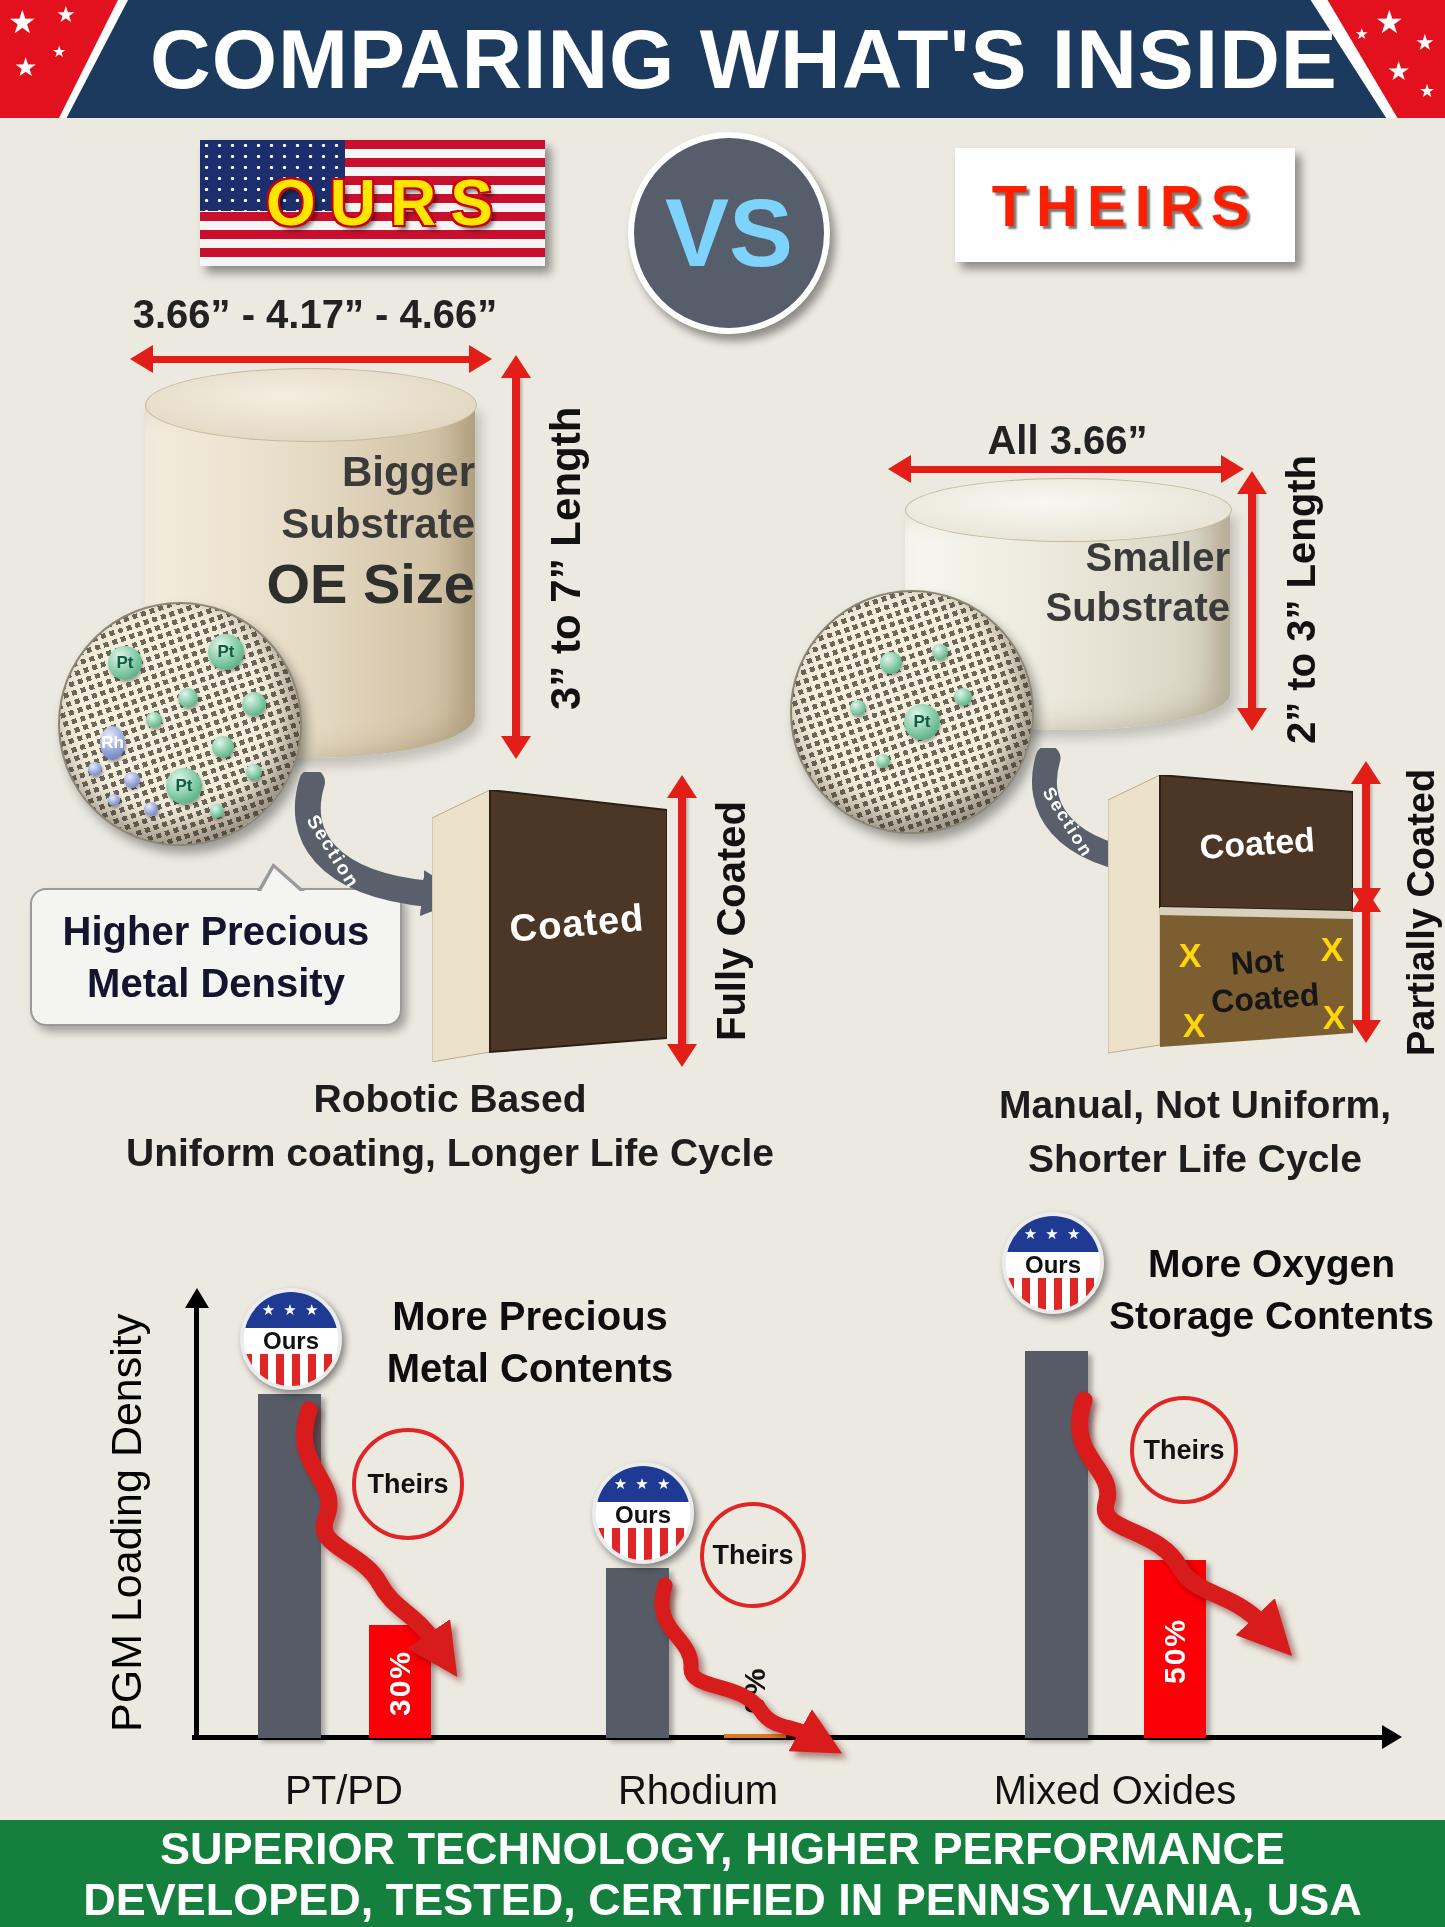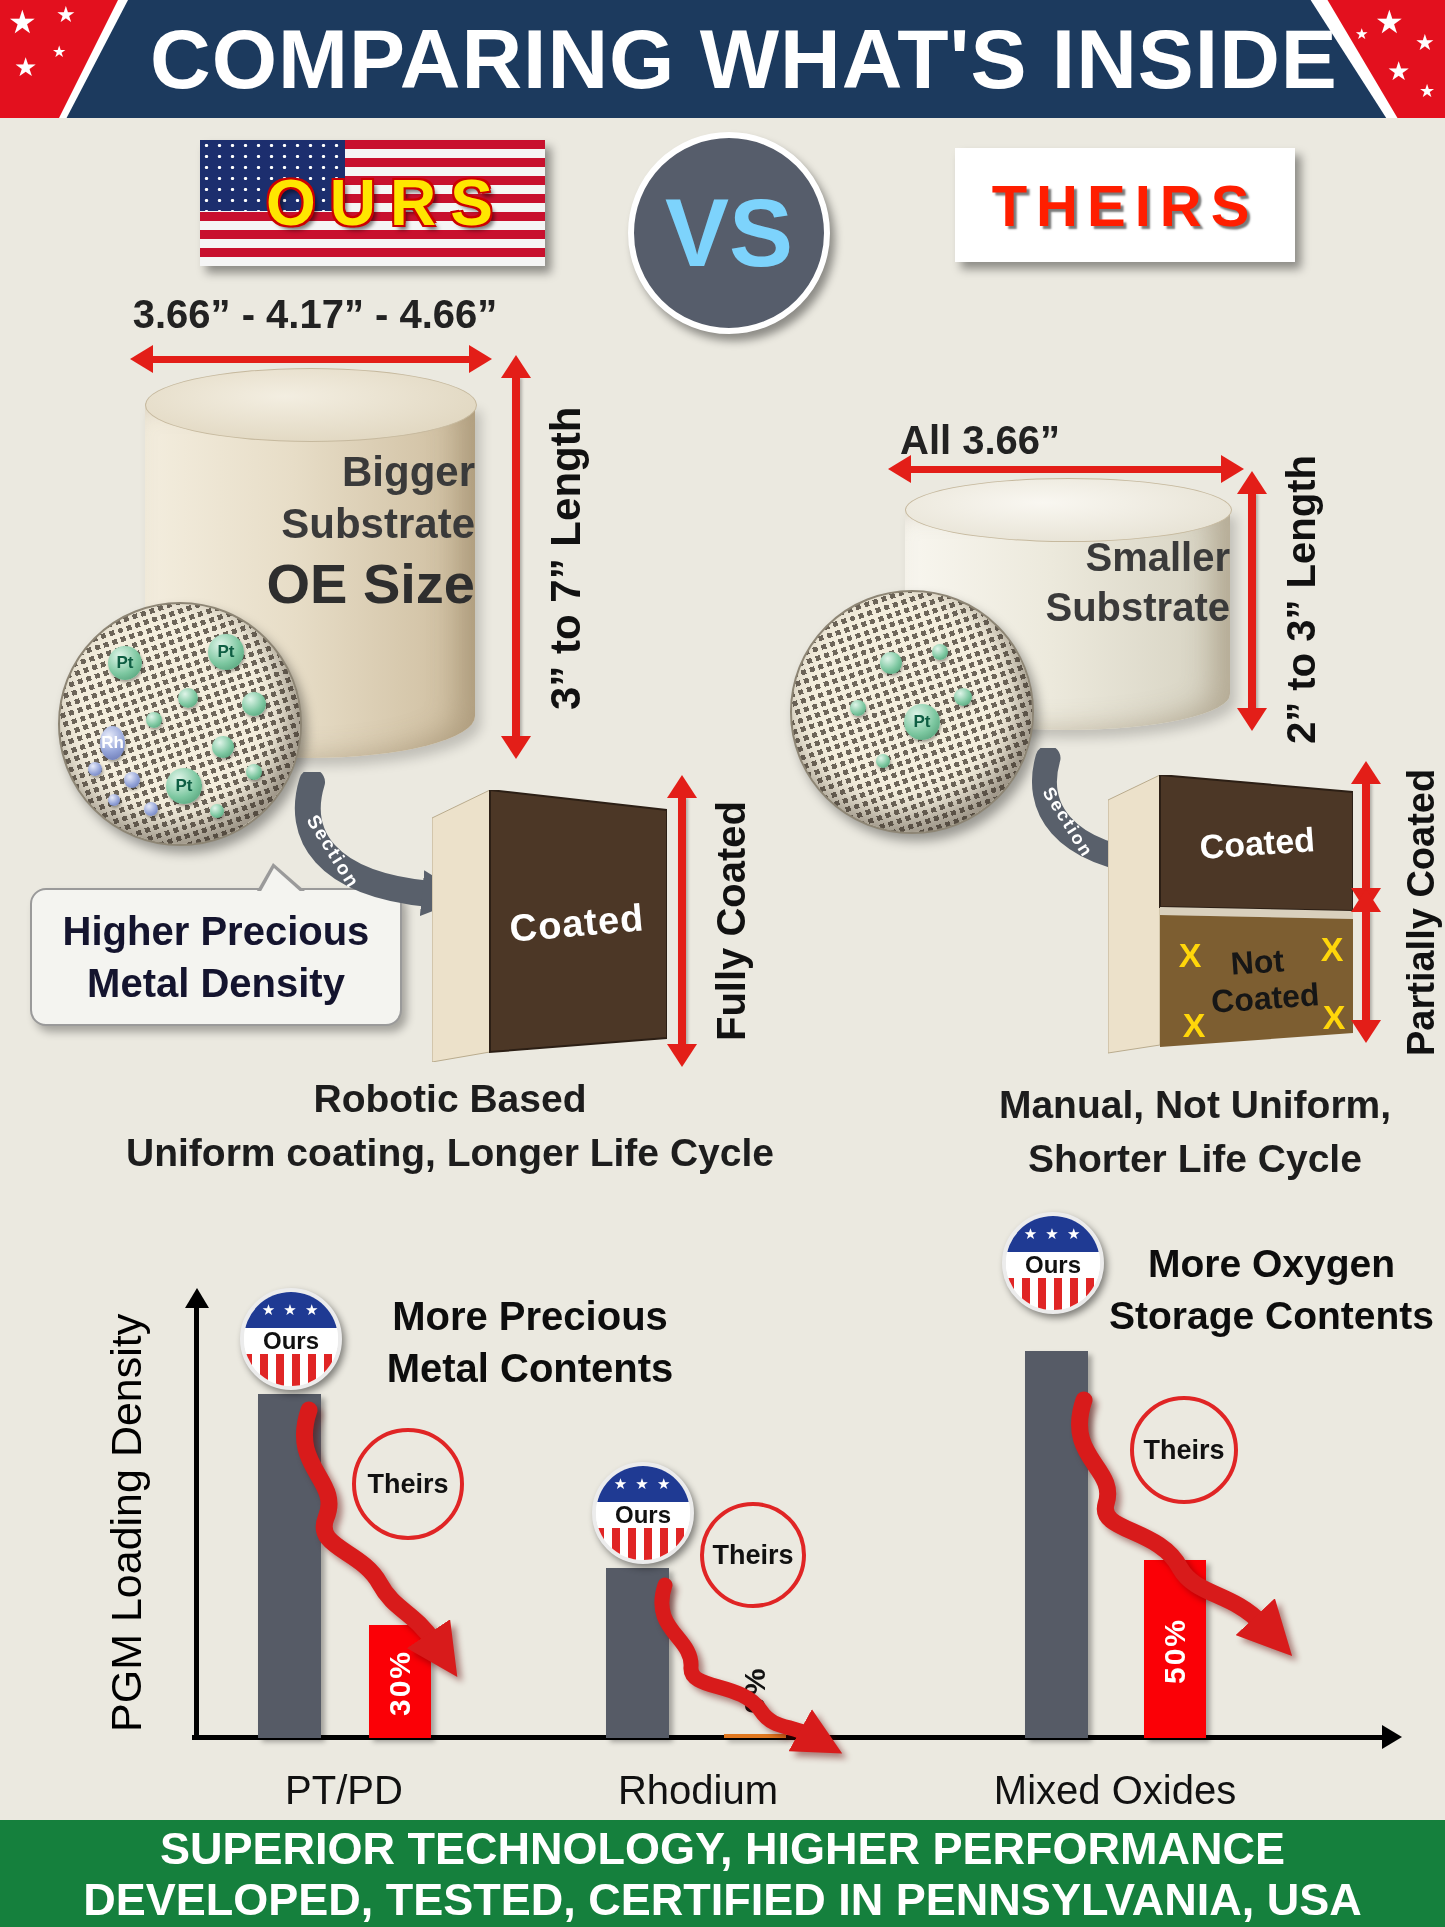--- a/index.html
+++ b/index.html
@@ -166,21 +166,21 @@
     <text x="146" y="146" transform="rotate(-5 146 146)" text-anchor="middle" fill="#fff" font-size="38" font-weight="bold" letter-spacing="1">Coated</text>
   </svg>
   <div class="abs varrow" style="left:678px;top:796px;height:250px;"></div>
   <div class="abs vtext" style="left:706px;top:788px;height:266px;width:50px;font-size:40px;color:#111;">Fully Coated</div>
 
   <div class="abs caption" style="left:105px;top:1072px;width:690px;">
     <div>Robotic  Based</div>
     <div>Uniform coating, Longer Life Cycle</div>
   </div>
 
-  <div class="abs" style="left:900px;top:418px;width:335px;text-align:left;font-size:40px;font-weight:bold;color:#222;">All 3.66”</div>
+  <div class="abs" style="left:900px;top:418px;width:335px;text-align:center;font-size:40px;font-weight:bold;color:#222;">All 3.66”</div>
   <div class="abs harrow" style="left:910px;top:466px;width:312px;"></div>
 
   <div class="abs" style="left:905px;top:478px;width:325px;height:252px;">
     <div class="cyl-body" style="top:30px;border-radius:0 0 50% 50% / 0 0 36px 36px;
          background:linear-gradient(90deg,#f8f6ef 0%,#ece9dc 45%,#d5d1c0 100%);"></div>
     <div class="cyl-top" style="height:62px;background:radial-gradient(ellipse at 42% 38%,#f9f7f1,#e2ddcd);"></div>
     <div class="cyl-text" style="top:54px;font-size:40px;line-height:50px;">
       <div>Smaller</div>
       <div>Substrate</div>
     </div>

